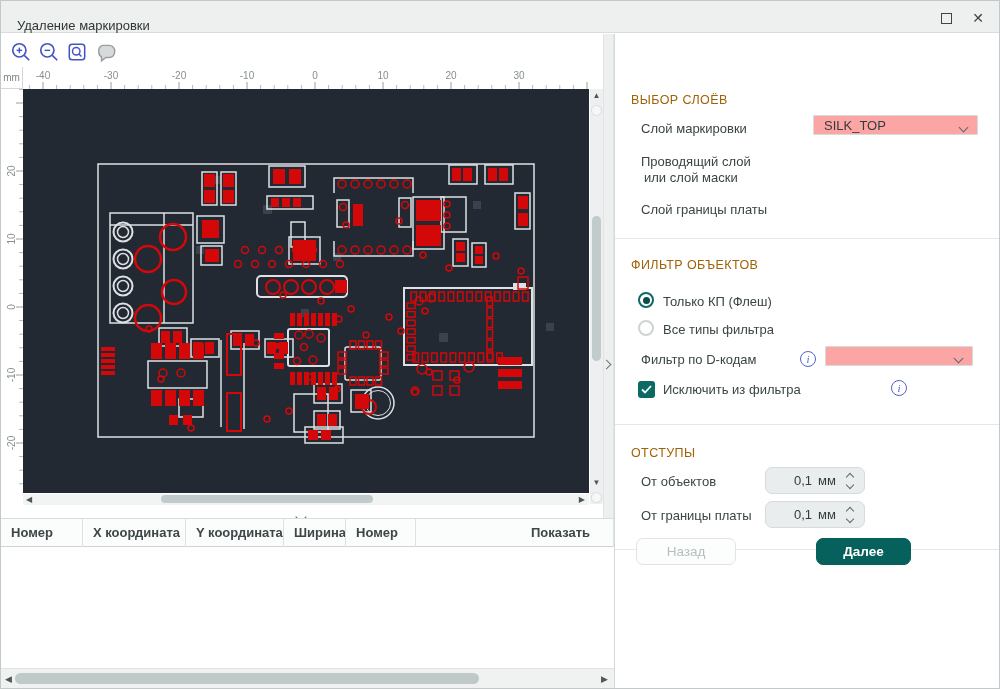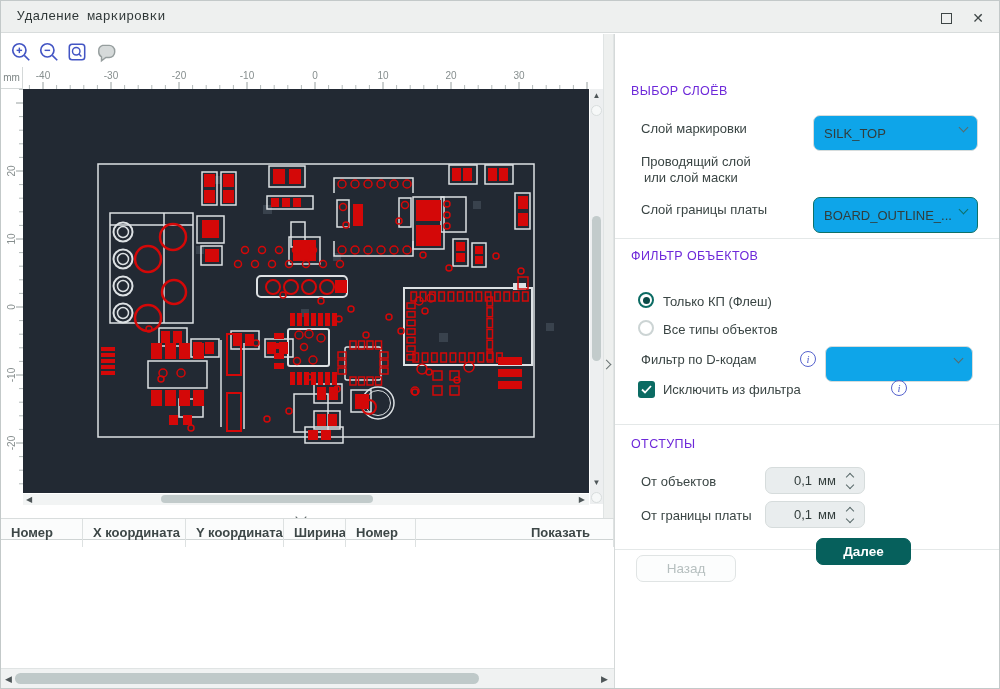--- a/index.html
+++ b/index.html
@@ -1,21 +1,21 @@
 <!DOCTYPE html>
 <html><head>
 <meta charset="utf-8">
 <style>
   html,body{margin:0;padding:0;background:#9aa0a0;font-family:"Liberation Sans",sans-serif;}
   *{box-sizing:border-box;}
   .window{position:relative;width:1000px;height:689px;background:#ffffff;border:1px solid #c3c9c9;overflow:hidden;}
 
   
   .titlebar{position:absolute;left:0;top:0;width:100%;height:32px;background:#eef0ef;border-bottom:1px solid #d8dcdc;}
-  .titlebar .title{position:absolute;left:16px;top:8px;font-size:13px;color:#2f3737;font-family:Liberation Mono, monospace;}
+  .titlebar .title{position:absolute;left:16px;top:17px;font-size:13px;color:#2f3737;}
   .winbtn{position:absolute;top:8px;width:18px;height:18px;display:flex;align-items:center;justify-content:center;cursor:default;}
   .btn-max{right:44px;}
   .btn-max .sq{width:11px;height:11px;border:1.4px solid #3e4646;}
   .btn-close{right:12px;font-size:14px;color:#3e4646;}
 
   
   .left-pane{position:absolute;left:0;top:33px;width:613px;height:656px;background:#ffffff;border-radius:12px;}
   .gutter{position:absolute;left:602px;top:0;width:11px;height:484px;background:#eef0ef;border-left:1px solid #e0e4e4;border-right:1px solid #e0e4e4;}
   .pane-border{position:absolute;left:613px;top:33px;width:1px;height:656px;background:#d5d9d9;}
 
@@ -44,36 +44,36 @@
   .hsb .thumb{position:absolute;left:138px;top:1px;width:212px;height:8px;background:#c2cbcb;border-radius:4px;}
   .hsb .arr{position:absolute;top:1px;font-size:8px;color:#4e5658;line-height:9px;}
 
   .collapse-chev{position:absolute;left:293px;top:473px;width:16px;height:12px;cursor:pointer;}
   .chev-down{display:inline-block;width:8px;height:8px;border-right:1.6px solid #5a6464;border-bottom:1.6px solid #5a6464;transform:rotate(45deg);margin:0 0 0 3px;}
 
   .expander{position:absolute;left:602px;top:320px;width:12px;height:18px;cursor:pointer;}
   .chev-right{display:inline-block;width:7px;height:7px;border-top:1.6px solid #6a7474;border-right:1.6px solid #6a7474;transform:rotate(45deg);margin-top:5px;}
 
   
-  .table-head{position:absolute;left:0;top:484px;width:613px;height:22px;background:#fbfcfc;border-top:1px solid #d9dddd;border-bottom:1px solid #cfd4d4;}
+  .table-head{position:absolute;left:0;top:484px;width:613px;height:29px;background:#fbfcfc;border-top:1px solid #d9dddd;border-bottom:1px solid #cfd4d4;}
   .th{position:absolute;top:0;height:28px;line-height:28px;padding-left:10px;font-size:13px;font-weight:700;color:#3d4747;border-right:1px solid #dde1e1;white-space:nowrap;overflow:hidden;cursor:pointer;}
   .table-body{position:absolute;left:0;top:513px;width:613px;height:120px;background:#fff;}
 
   
   .bsb{position:absolute;left:0;top:634px;width:613px;height:20px;background:#f0f2f2;border-top:1px solid #e0e4e4;}
   .bsb .thumb{position:absolute;left:14px;top:4px;width:464px;height:11px;background:#bfc9c9;border-radius:6px;}
   .bsb .arr{position:absolute;top:5px;font-size:9px;color:#4e5658;line-height:10px;}
 
   
   .right-panel{position:absolute;left:614px;top:33px;width:386px;height:656px;background:#ffffff;}
-  .sect-title{position:absolute;left:16px;font-size:12.5px;letter-spacing:.4px;color:#6d28d9;}
+  .sect-title{position:absolute;left:16px;font-size:12.5px;letter-spacing:.4px;color:#a16207;margin-top:9px;}
   .lbl{position:absolute;left:26px;font-size:13px;color:#3a4544;white-space:nowrap;}
   .divider{position:absolute;left:0;width:386px;height:1px;background:#e4e8e8;}
 
-  .dropdown{position:absolute;left:198px;width:165px;height:36px;background:#0ea5e9;border:1px solid #d6dcdc;border-radius:7px;display:flex;align-items:center;padding:0 26px 0 10px;cursor:pointer;}
+  .dropdown{position:absolute;left:198px;width:165px;height:20px;background:#fca5a5;border:1px solid #d6dcdc;border-radius:1px;display:flex;align-items:center;padding:0 26px 0 10px;cursor:pointer;}
   .dropdown.focused{border:1.5px solid #0e7168;}
   .dropdown .val{font-size:13px;color:#323d3c;white-space:nowrap;overflow:hidden;}
   .dd-chev{position:absolute;right:10px;top:8px;width:7px;height:7px;border-right:1.4px solid #5a6a6a;border-bottom:1.4px solid #5a6a6a;transform:rotate(45deg);}
   .dropdown.focused .dd-chev{border-color:#0e7168;}
 
   .radio{position:absolute;left:23px;width:16px;height:16px;border-radius:50%;cursor:pointer;}
   .radio.sel{border:2px solid #0b6b63;background:#fff;}
   .radio.sel .dot{position:absolute;left:2.5px;top:2.5px;width:7px;height:7px;border-radius:50%;background:#0b4a47;}
   .radio.unsel{border:2px solid #ccd4d4;background:#fff;}
 
@@ -82,21 +82,21 @@
   .info{position:absolute;width:16px;height:16px;border-radius:50%;border:1.4px solid #5562cd;color:#5562cd;font-family:"Liberation Serif",serif;font-style:italic;font-size:11px;display:flex;align-items:center;justify-content:center;cursor:pointer;}
 
   .spinner{position:absolute;left:150px;width:100px;height:27px;background:#e9edee;border:1px solid #d6dcdc;border-radius:7px;display:flex;align-items:center;justify-content:center;gap:6px;cursor:text;}
   .spinner .v{font-size:13px;color:#323d3c;}
   .spinner .u{font-size:13px;color:#323d3c;}
   .spin-arrows{position:absolute;right:9px;top:5px;width:9px;height:16px;cursor:pointer;}
   .spin-arrows .up{position:absolute;top:1px;left:1px;width:6px;height:6px;border-left:1.4px solid #5a6a6a;border-top:1.4px solid #5a6a6a;transform:rotate(45deg);}
   .spin-arrows .dn{position:absolute;bottom:1px;left:1px;width:6px;height:6px;border-right:1.4px solid #5a6a6a;border-bottom:1.4px solid #5a6a6a;transform:rotate(45deg);}
 
   .btn{position:absolute;height:27px;border-radius:7px;font-size:13.5px;display:flex;align-items:center;justify-content:center;cursor:pointer;}
-  .btn-back{left:21px;top:504px;width:100px;background:#fcfdfd;border:1px solid #e0e4e4;color:#b6bfbf;margin-top:17px;}
+  .btn-back{left:21px;top:504px;width:100px;background:#fcfdfd;border:1px solid #e0e4e4;color:#b6bfbf;}
   .btn-next{left:201px;top:504px;width:95px;background:#06605c;border:1px solid #06605c;color:#ffffff;font-weight:700;}
 </style>
 </head>
 <body>
 
 <div class="window">
 
   <div class="titlebar">
     <span class="title">Удаление маркировки</span>
     <span class="winbtn btn-max">
@@ -568,36 +568,32 @@
     <div class="lbl" style="top:87px">Слой маркировки</div>
     <div class="dropdown" style="top:81px">
       <span class="val">SILK_TOP</span>
       <span class="dd-chev"></span>
     </div>
 
     <div class="lbl" style="top:120px">Проводящий слой</div>
     <div class="lbl" style="top:136px;left:29px">или слой маски</div>
 
     <div class="lbl" style="top:168px">Слой границы платы</div>
-    <div class="dropdown focused" style="top:163px">
-      <span class="val">BOARD_OUTLINE_...</span>
-      <span class="dd-chev"></span>
-    </div>
 
     <div class="divider" style="top:204px"></div>
 
     <div class="sect-title" style="top:215px">ФИЛЬТР ОБЪЕКТОВ</div>
 
     <div class="radio sel" style="top:258px">
         <span class="dot"></span>
       </div>
     <div class="lbl" style="top:260px;left:48px">Только КП (Флеш)</div>
 
     <div class="radio unsel" style="top:286px"></div>
-    <div class="lbl" style="top:288px;left:48px">Все типы объектов</div>
+    <div class="lbl" style="top:288px;left:48px">Все типы фильтра</div>
 
     <div class="lbl" style="top:318px">Фильтр по D-кодам</div>
     <div class="info" style="left:185px;top:317px">i</div>
     <div class="dropdown" style="top:312px;left:210px;width:148px">
       <span class="val"></span>
       <span class="dd-chev"></span>
     </div>
 
     <div class="checkbox" style="top:347px">
       <svg width="11" height="9" viewBox="0 0 11 9">

